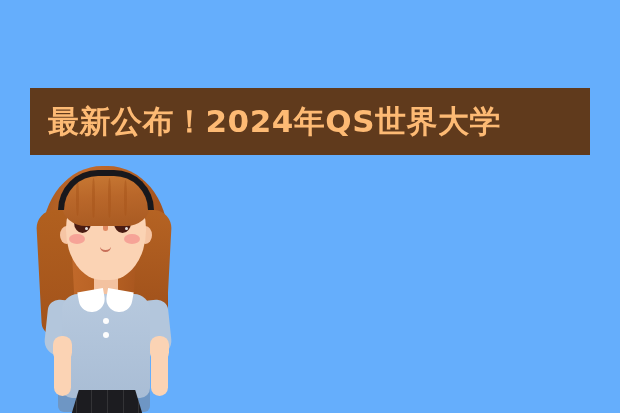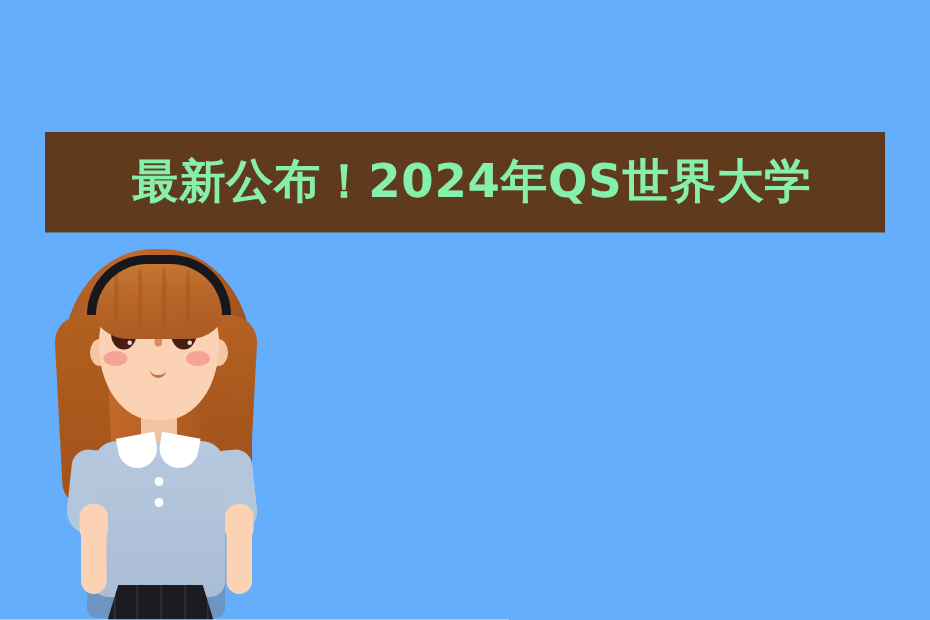--- a/index.html
+++ b/index.html
@@ -27,28 +27,27 @@
     top: 88px;
     width: 560px;
     height: 67px;
     background: #603a1c;
     display: flex;
     align-items: center;
     box-sizing: border-box;
     padding-left: 18px;
   }
   #headline-text {
-    color: #86efac;
+    color: #fdba74;
     font-size: 31px;
     font-weight: bold;
     letter-spacing: 0.5px;
     line-height: 1;
     white-space: nowrap;
     font-family: "DejaVu Sans", "Liberation Sans", sans-serif;
-    margin-left: 40px;
   }
 
   
   #illustration {
     position: absolute;
     left: 22px;
     top: 158px;
     width: 180px;
     height: 255px;
   }

